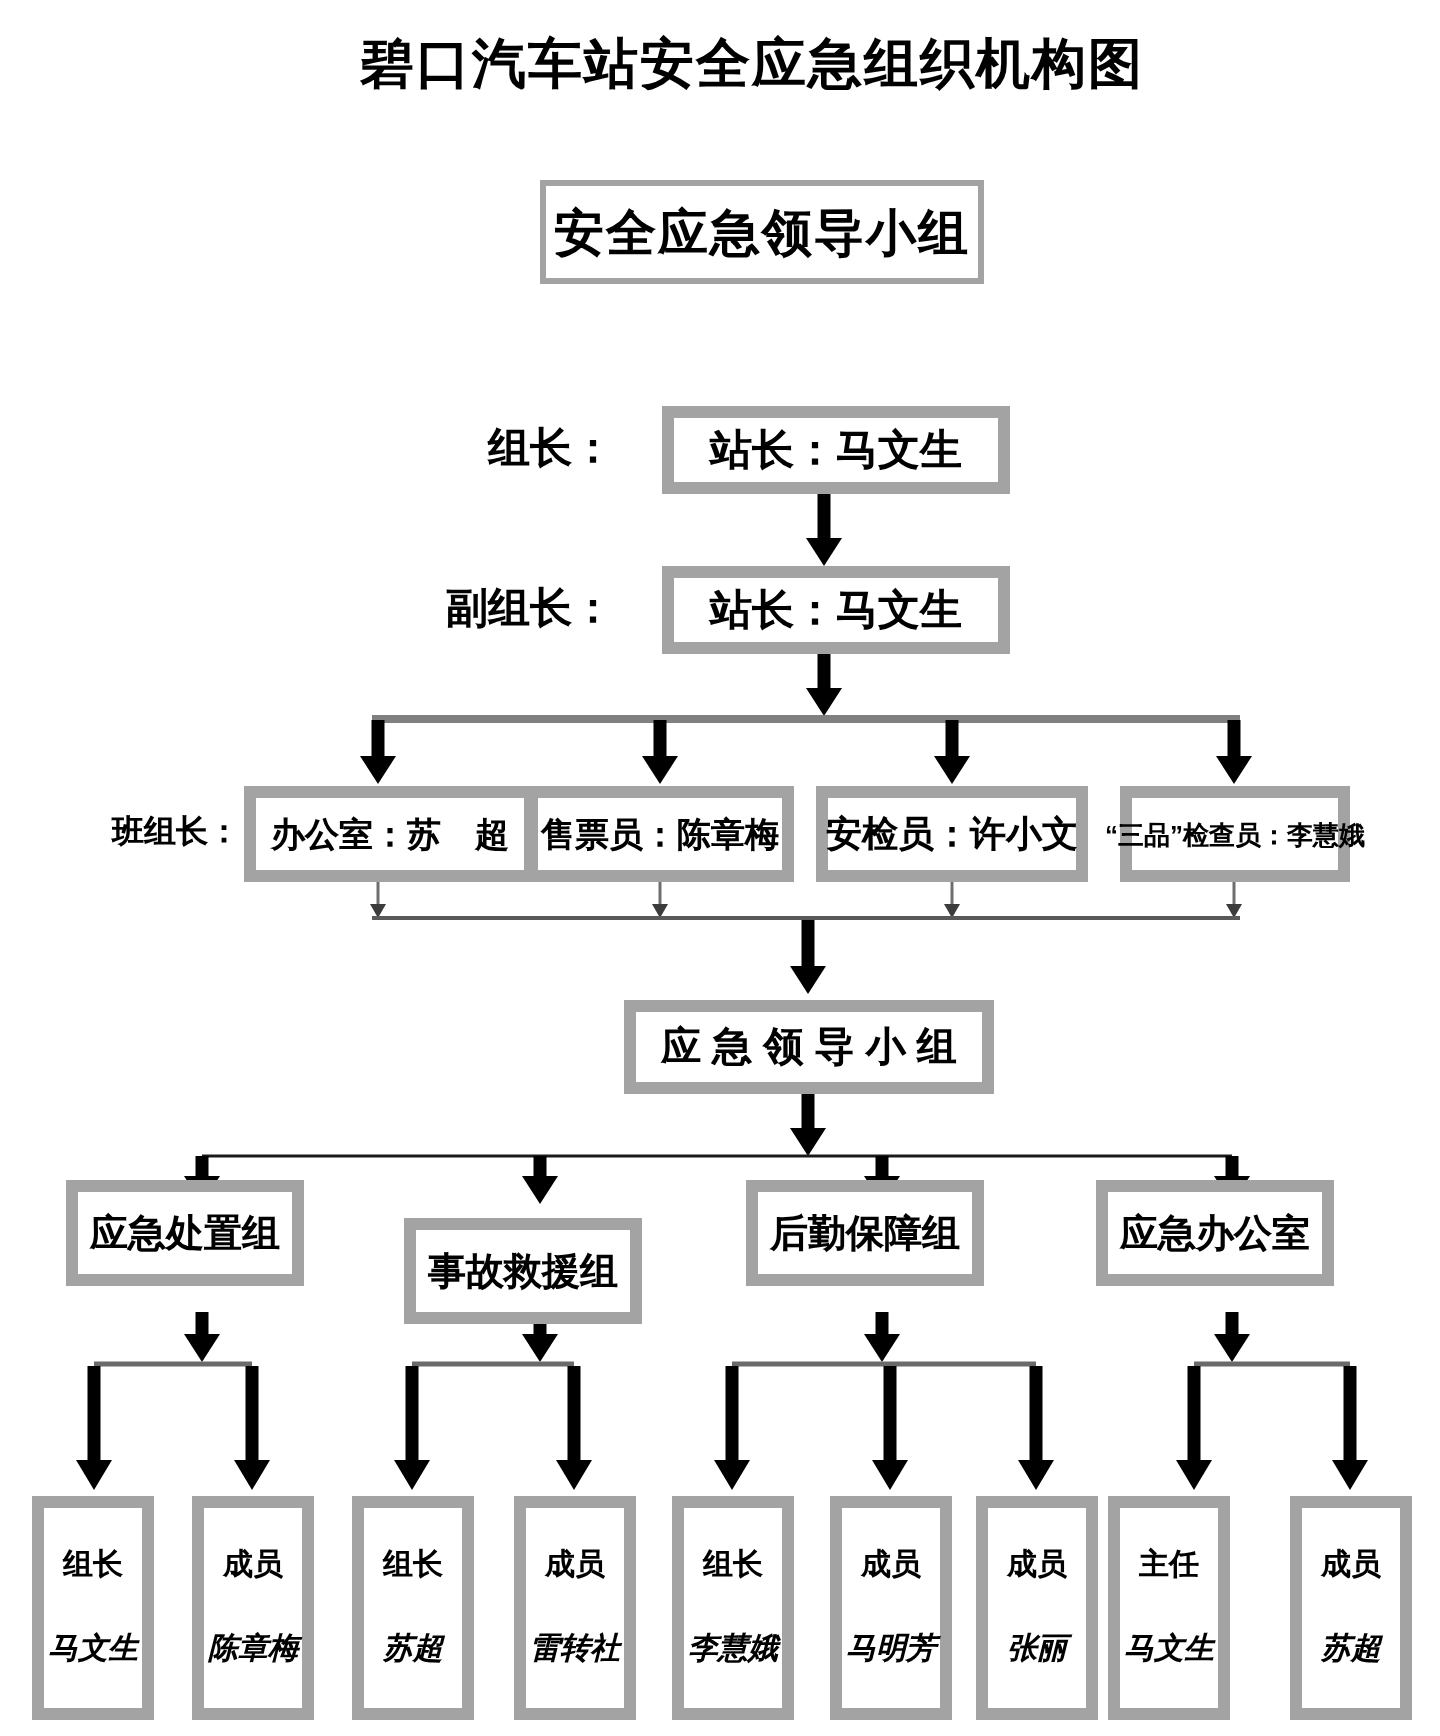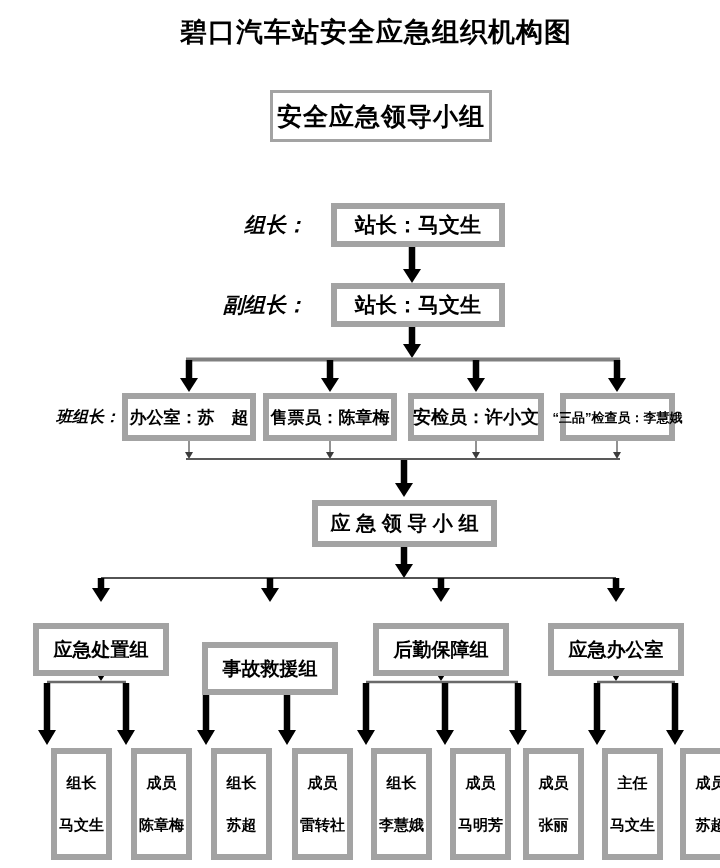--- a/index.html
+++ b/index.html
@@ -14,36 +14,36 @@
     text-align:center;font-size:27px;letter-spacing:1px;
   }
   .box{
     position:absolute;background:#fff;border:6px solid #a3a3a3;
     box-sizing:border-box;display:flex;align-items:center;justify-content:center;
     text-align:center;white-space:nowrap;
   }
   .top-box{left:270px;top:90px;width:222px;height:52px;border-width:3px;font-size:25px;letter-spacing:1px;}
   .l1-box{left:331px;top:203px;width:174px;height:44px;font-size:21px;}
   .l2-box{left:331px;top:283px;width:174px;height:44px;font-size:21px;}
-  .label{position:absolute;text-align:right;line-height:30px;font-style:italic;}
+  .label{position:absolute;text-align:right;line-height:30px;}
   .lead-label{left:195px;top:210px;width:112px;font-size:21px;}
   .deputy-label{left:174px;top:290px;width:133px;font-size:21px;}
   .team-label{left:30px;top:402px;width:90px;font-size:16px;}
   .r3{top:393px;height:48px;font-size:17px;}
-  .b1{left:122px;width:134px;}
+  .b1{left:122px;width:146px;}
   .b2{left:263px;width:134px;}
   .b3{left:408px;width:136px;font-size:18px;}
   .b4{left:560px;width:115px;font-size:13px;line-height:17px;}
   .eg-box{left:312px;top:500px;width:185px;height:47px;font-size:20px;}
-  .dept{top:623px;width:136px;height:53px;font-size:19px;}
+  .dept{top:590px;width:119px;height:53px;font-size:19px;}
   .d1{left:33px;} .d2{left:202px;margin-top:19px;} .d3{left:373px;} .d4{left:548px;font-family:Liberation Serif, serif;}
-  .member{top:748px;width:61px;height:112px;flex-direction:column;justify-content:center;font-size:15px;line-height:18px;margin-left:35px;}
-  .member span + span{margin-top:24px;}
+  .member{top:748px;width:61px;height:112px;flex-direction:column;justify-content:center;font-size:15px;line-height:18px;}
+  .member span + span{margin-top:24px;font-style:italic;}
   .m1{left:16px;} .m2{left:96px;} .m3{left:176px;} .m4{left:257px;}
-  .m5{left:336px;} .m6{left:415px;} .m7{left:488px;} .m8{left:567px;} .m9{left:645px;}
+  .m5{left:336px;} .m6{left:415px;} .m7{left:488px;} .m8{left:554px;} .m9{left:645px;}
 </style>
 </head>
 <body>
 
 <svg id="connectors" viewBox="0 0 720 868" xmlns="http://www.w3.org/2000/svg">
 
   <g>
     <line x1="412" y1="247" x2="412" y2="270" stroke="#000" stroke-width="6.5"></line>
     <polygon points="403,269 421,269 412,283" fill="#000"></polygon>
   </g>

